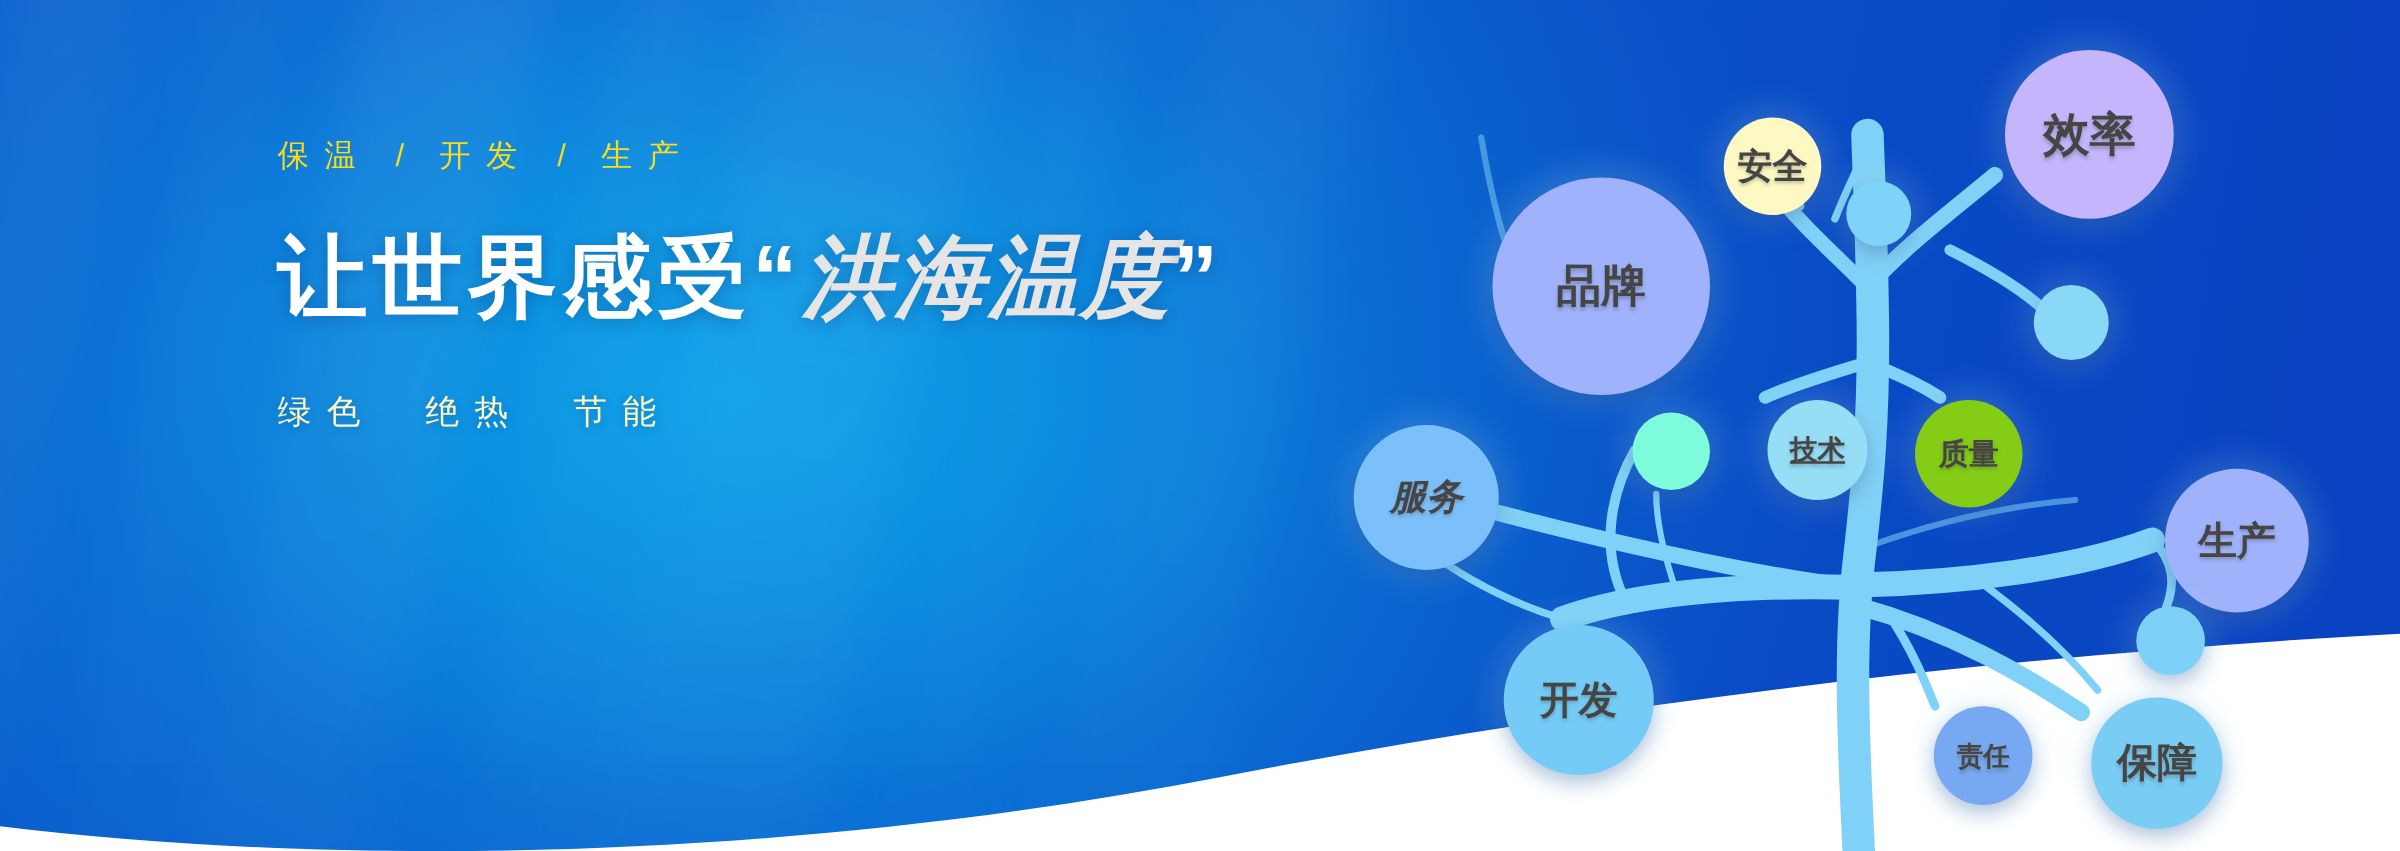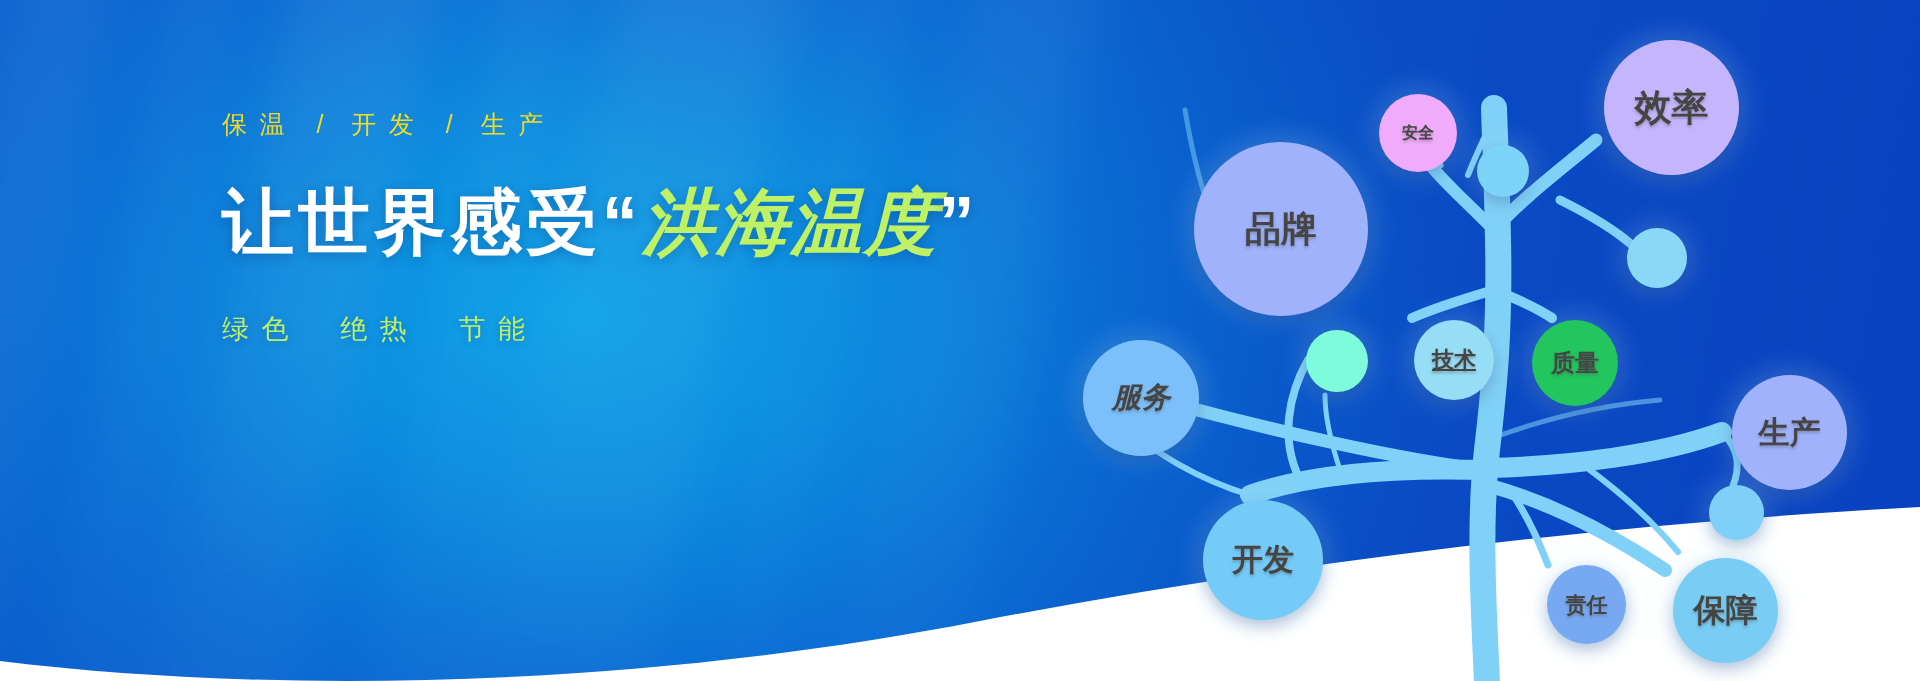--- a/index.html
+++ b/index.html
@@ -50,25 +50,25 @@
   }
   .tagline .sep{color:#f5dd1e;letter-spacing:.34em;}
   .headline{
     color:#ffffff;font-size:72px;font-weight:bold;
     letter-spacing:.055em;line-height:1.20;white-space:nowrap;
     text-shadow:0 3px 12px rgba(2,40,110,.32);
   }
   .headline .l2{display:block;margin-top:16px;}
   .q{font-size:72px;font-weight:bold;color:#ffffff;}
   .hl-accent{
-    color:#bef264;font-style:italic;font-weight:bold;
+    color:#e5e5e5;font-style:italic;font-weight:bold;
     letter-spacing:.03em;
   }
   .subline{
-    margin-top:46px;color:#bef264;font-size:27px;
+    margin-top:46px;color:#fef9c3;font-size:27px;
     letter-spacing:.46em;font-weight:400;white-space:nowrap;
     text-shadow:0 2px 7px rgba(2,40,110,.25);
   }
 
   
   .tree-layer{position:absolute;left:0;top:0;width:1920px;height:681px;}
   .bubble{
     position:absolute;border-radius:50%;
     display:flex;align-items:center;justify-content:center;
     color:#454545;font-weight:bold;
@@ -145,33 +145,33 @@
         <path d="M1487,440 C1540,420 1600,405 1660,400" stroke-width="5" opacity=".55"></path>
         <path d="M1185,110 C1195,170 1210,225 1235,265" stroke-width="5" opacity=".5"></path>
       </g>
     </svg>
 
     
     <div id="bubble-host">
         <div class="bubble" style="left: 1194px; top: 142px; width: 174px; height: 174px; background: rgb(159, 178, 251); font-size: 36px; justify-content: center;">
           <span>品牌</span>
         </div>
-        <div class="bubble" style="left: 1379px; top: 94px; width: 78px; height: 78px; background: #f0abfc; font-size: 16px;">
+        <div class="bubble" style="left: 1379px; top: 94px; width: 78px; height: 78px; background: #fef9c3; font-size: 28px;">
           <span>安全</span>
         </div>
         <div class="bubble" style="left: 1477px; top: 145px; width: 52px; height: 52px; background: rgb(126, 211, 248); font-size: 0px;"></div>
         <div class="bubble" style="left: 1604px; top: 40px; width: 135px; height: 135px; background: #c4b5fd; font-size: 37px;">
           <span>效率</span>
         </div>
         <div class="bubble" style="left: 1627px; top: 228px; width: 60px; height: 60px; background: rgb(138, 216, 248); font-size: 0px;"></div>
         <div class="bubble" style="left: 1306px; top: 330px; width: 62px; height: 62px; background: rgb(125, 251, 219); font-size: 0px;"></div>
         <div class="bubble" style="left: 1414px; top: 320px; width: 80px; height: 80px; background: rgb(150, 221, 246); font-size: 22px; text-decoration: underline;">
           <span>技术</span>
         </div>
-        <div class="bubble" style="left: 1532px; top: 320px; width: 86px; height: 86px; background: #22c55e; font-size: 24px;">
+        <div class="bubble" style="left: 1532px; top: 320px; width: 86px; height: 86px; background: #84cc16; font-size: 24px;">
           <span>质量</span>
         </div>
         <div class="bubble" style="left: 1083px; top: 340px; width: 116px; height: 116px; background: rgb(124, 192, 251); font-size: 29px; font-style: italic;">
           <span>服务</span>
         </div>
         <div class="bubble" style="left: 1732px; top: 375px; width: 115px; height: 115px; background: rgb(159, 178, 251); font-size: 31px;">
           <span>生产</span>
         </div>
         <div class="bubble" style="left: 1203px; top: 500px; width: 120px; height: 120px; background: rgb(116, 203, 247); font-size: 31px;">
           <span>开发</span>

